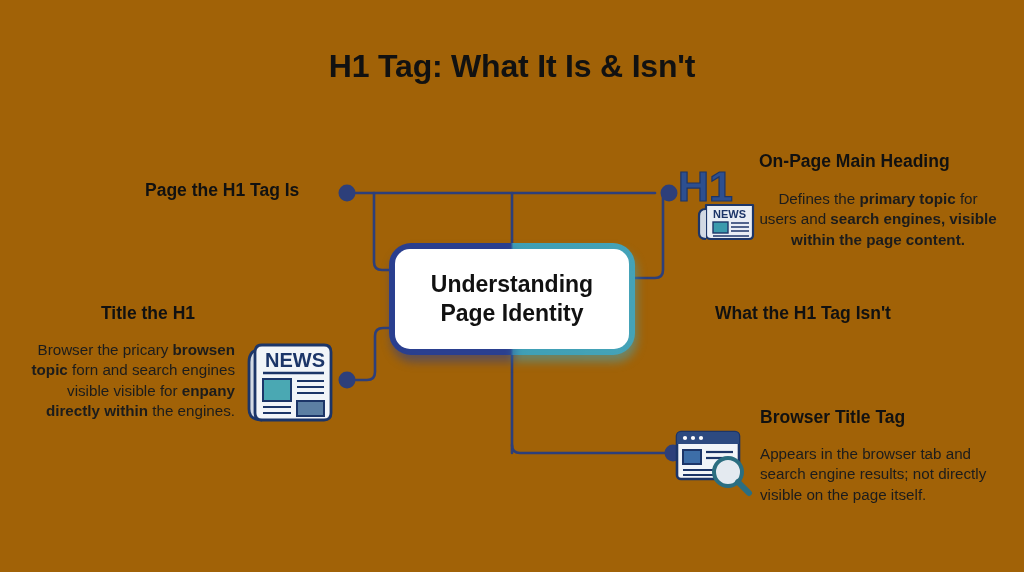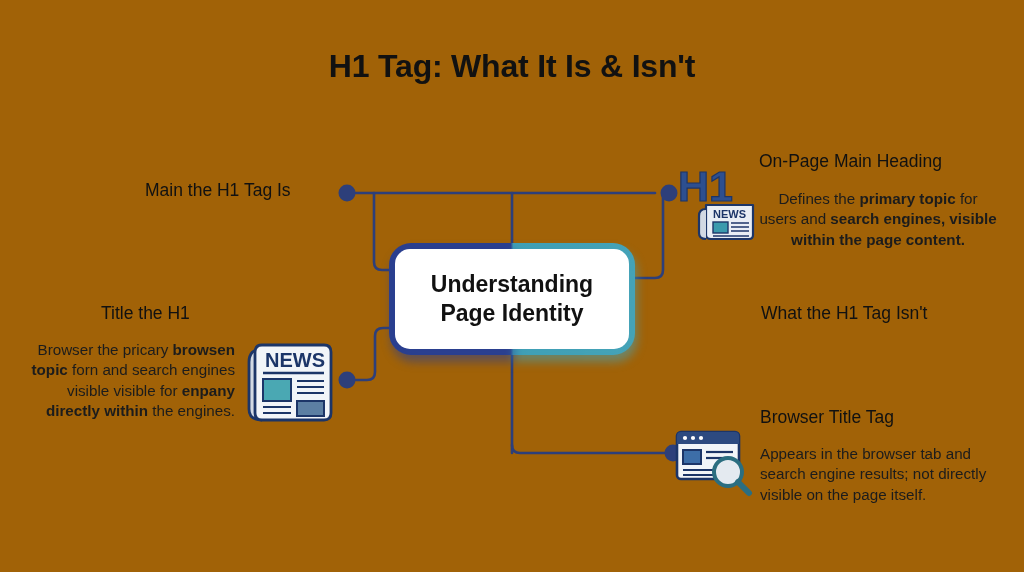--- a/index.html
+++ b/index.html
@@ -80,34 +80,34 @@
     font-weight: bold;
     color: #111111;
     text-align: center;
     line-height: 1.26;
   }
 
   
   .heading {
     position: absolute;
     font-size: 17.5px;
-    font-weight: normal;
+    font-weight: bold;
     color: #111111;
     white-space: nowrap;
   }
   .body {
     position: absolute;
     font-size: 15.2px;
     color: #1c1c1c;
     line-height: 1.34;
   }
   .body b { font-weight: bold; }
 
   #lbl-is        { left: 145px; top: 180px; }
-  #lbl-isnt      { left: 715px; top: 303px; margin-left: 46px; }
+  #lbl-isnt      { left: 715px; top: 303px; }
 
   #tr-title      { left: 759px; top: 151px; }
   #tr-body       { left: 759px; top: 189px; width: 238px; text-align: center; }
 
   #br-title      { left: 760px; top: 407px; }
   #br-body       { left: 760px; top: 444px; width: 232px; }
 
   #lm-title      { left: 101px; top: 303px; }
   #lm-body       { left: 28px;  top: 340px; width: 207px; text-align: right; }
 
@@ -149,21 +149,21 @@
   <div id="center-node">
     <div class="glow"></div>
     <div id="center-inner">
       <div id="center-label">
         <span>Understanding</span><br>
         <span>Page Identity</span>
       </div>
     </div>
   </div>
 
-  <div class="heading" id="lbl-is">Main the H1 Tag Is</div>
+  <div class="heading" id="lbl-is">Page the H1 Tag Is</div>
   <div class="heading" id="lbl-isnt">What the H1 Tag Isn't</div>
 
   <div class="heading" id="tr-title">On-Page Main Heading</div>
   <div class="body" id="tr-body"><span>Defines the </span><b>primary topic</b><span> for users and </span><b>search engines, visible within the page content.</b></div>
 
   <div class="heading" id="br-title">Browser Title Tag</div>
   <div class="body" id="br-body"><span>Appears in the browser tab and search engine results; not directly visible on the page itself.</span></div>
 
   <div class="heading" id="lm-title">Title the H1</div>
   <div class="body" id="lm-body"><span>Browser the pricary </span><b>browsen topic</b><span> forn and search engines visible visible for </span><b>enpany directly within</b><span> the engines.</span></div>

